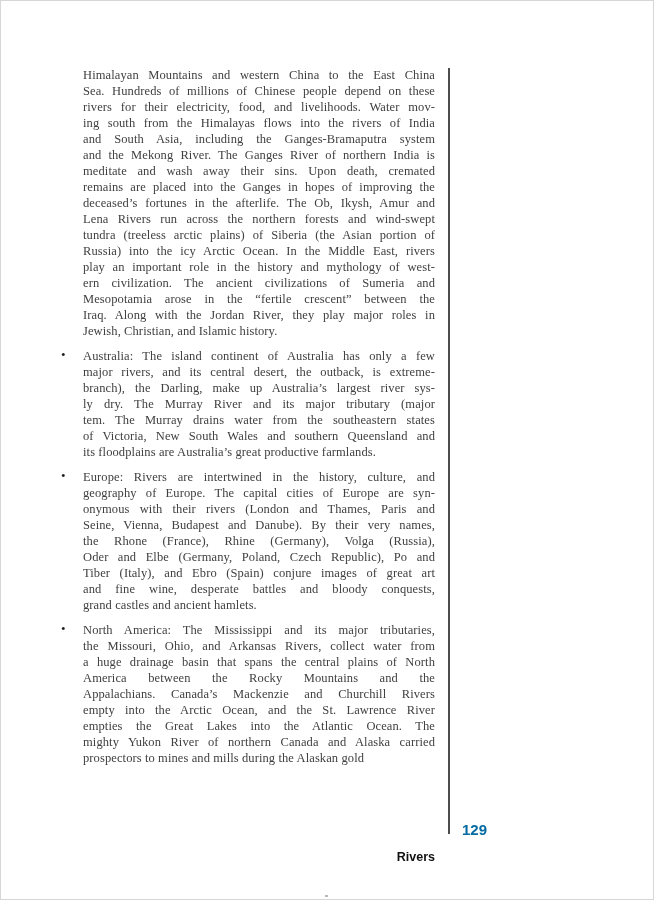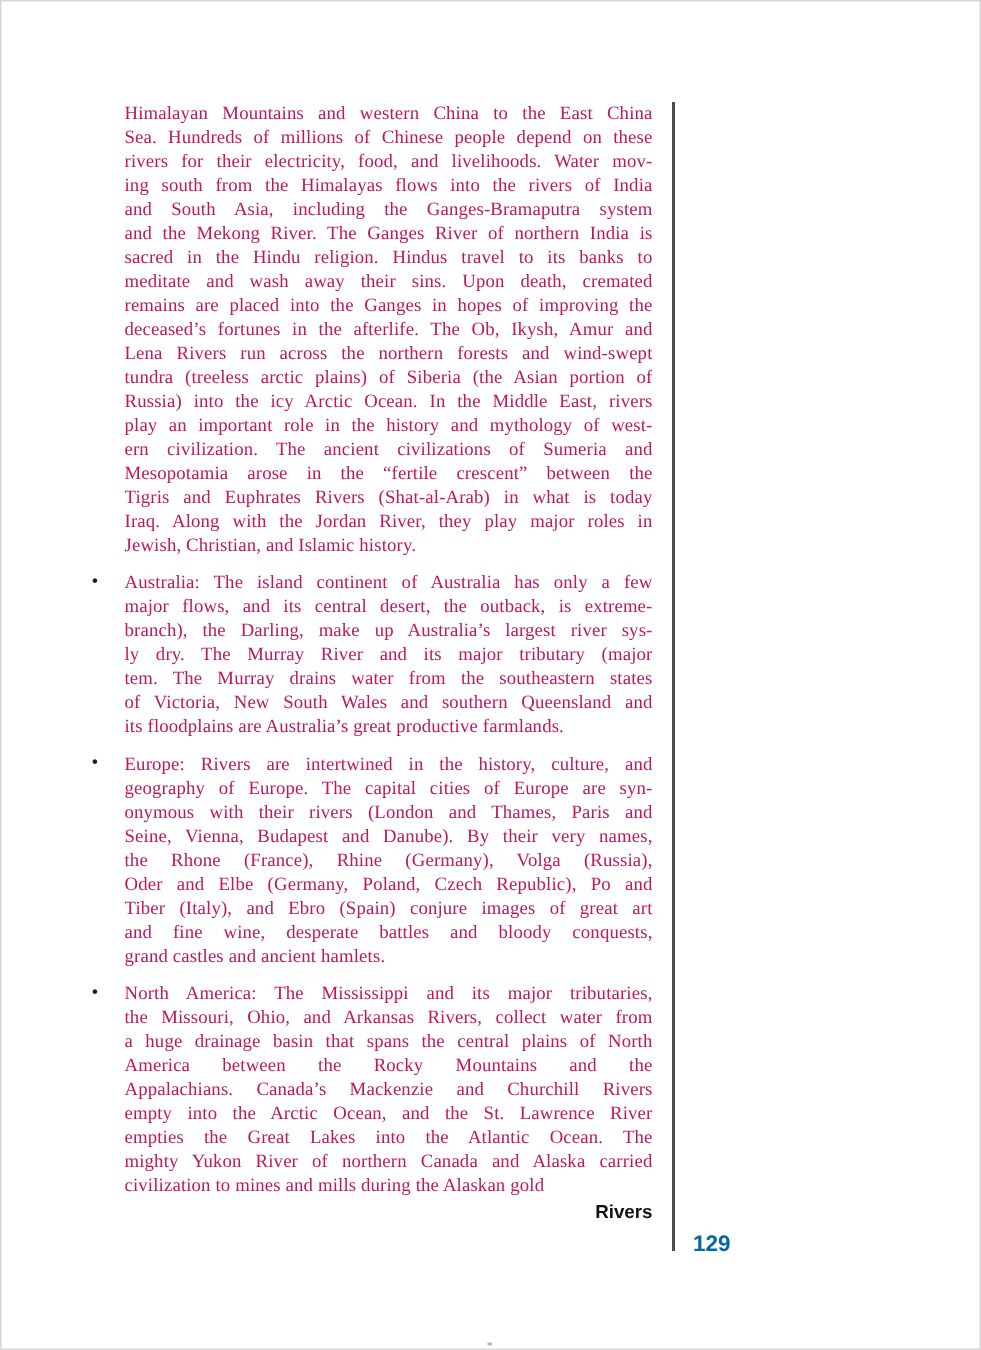--- a/index.html
+++ b/index.html
@@ -30,21 +30,21 @@
   .block:last-child {
     margin-bottom: 0;
   }
   .tline {
     font-size: 12.5px;
     line-height: 16px;
     height: 16px;
     overflow: hidden;
     text-align: justify;
     text-align-last: justify;
-    color: #be185d;
+    color: #404040;
     letter-spacing: 0.1px;
   }
   .tline.last {
     text-align-last: left;
   }
   .bullet-item {
     position: relative;
   }
   .bullet-dot {
     position: absolute;
@@ -57,21 +57,21 @@
   .vrule {
     position: absolute;
     left: 447px;
     top: 67px;
     width: 2px;
     height: 766px;
     background: #4d4d4d;
   }
   .footer-section {
     position: absolute;
-    top: 800px;
+    top: 849px;
     left: 82px;
     width: 352px;
     text-align: right;
     font-family: "Liberation Sans", sans-serif;
     font-weight: bold;
     font-size: 12.5px;
     color: #111111;
   }
   .footer-page {
     position: absolute;
@@ -98,40 +98,38 @@
 
   <div class="content">
 
     <div class="block">
         <div class="tline">Himalayan Mountains and western China to the East China</div>
         <div class="tline">Sea. Hundreds of millions of Chinese people depend on these</div>
         <div class="tline">rivers for their electricity, food, and livelihoods. Water mov-</div>
         <div class="tline">ing south from the Himalayas flows into the rivers of India</div>
         <div class="tline">and South Asia, including the Ganges-Bramaputra system</div>
         <div class="tline">and the Mekong River. The Ganges River of northern India is</div>
-        <div class="tline">sacred in the Hindu religion. Hindus travel to its banks to</div>
         <div class="tline">meditate and wash away their sins. Upon death, cremated</div>
         <div class="tline">remains are placed into the Ganges in hopes of improving the</div>
         <div class="tline">deceased’s fortunes in the afterlife. The Ob, Ikysh, Amur and</div>
         <div class="tline">Lena Rivers run across the northern forests and wind-swept</div>
         <div class="tline">tundra (treeless arctic plains) of Siberia (the Asian portion of</div>
         <div class="tline">Russia) into the icy Arctic Ocean. In the Middle East, rivers</div>
         <div class="tline">play an important role in the history and mythology of west-</div>
         <div class="tline">ern civilization. The ancient civilizations of Sumeria and</div>
         <div class="tline">Mesopotamia arose in the “fertile crescent” between the</div>
-        <div class="tline">Tigris and Euphrates Rivers (Shat-al-Arab) in what is today</div>
         <div class="tline">Iraq. Along with the Jordan River, they play major roles in</div>
         <div class="tline last">Jewish, Christian, and Islamic history.</div>
       </div>
 
     <div class="block bullet-item">
       <span class="bullet-dot">•</span>
       <div>
           <div class="tline">Australia: The island continent of Australia has only a few</div>
-          <div class="tline">major flows, and its central desert, the outback, is extreme-</div>
+          <div class="tline">major rivers, and its central desert, the outback, is extreme-</div>
           <div class="tline">branch), the Darling, make up Australia’s largest river sys-</div>
           <div class="tline">ly dry. The Murray River and its major tributary (major</div>
           <div class="tline">tem. The Murray drains water from the southeastern states</div>
           <div class="tline">of Victoria, New South Wales and southern Queensland and</div>
           <div class="tline last">its floodplains are Australia’s great productive farmlands.</div>
         </div>
     </div>
 
     <div class="block bullet-item">
       <span class="bullet-dot">•</span>
@@ -152,21 +150,21 @@
       <span class="bullet-dot">•</span>
       <div>
           <div class="tline">North America: The Mississippi and its major tributaries,</div>
           <div class="tline">the Missouri, Ohio, and Arkansas Rivers, collect water from</div>
           <div class="tline">a huge drainage basin that spans the central plains of North</div>
           <div class="tline">America between the Rocky Mountains and the</div>
           <div class="tline">Appalachians. Canada’s Mackenzie and Churchill Rivers</div>
           <div class="tline">empty into the Arctic Ocean, and the St. Lawrence River</div>
           <div class="tline">empties the Great Lakes into the Atlantic Ocean. The</div>
           <div class="tline">mighty Yukon River of northern Canada and Alaska carried</div>
-          <div class="tline last">civilization to mines and mills during the Alaskan gold</div>
+          <div class="tline last">prospectors to mines and mills during the Alaskan gold</div>
         </div>
     </div>
 
   </div>
 
   <div class="vrule"></div>
 
   <div class="footer-section">Rivers</div>
 
   <div class="footer-page">129</div>

